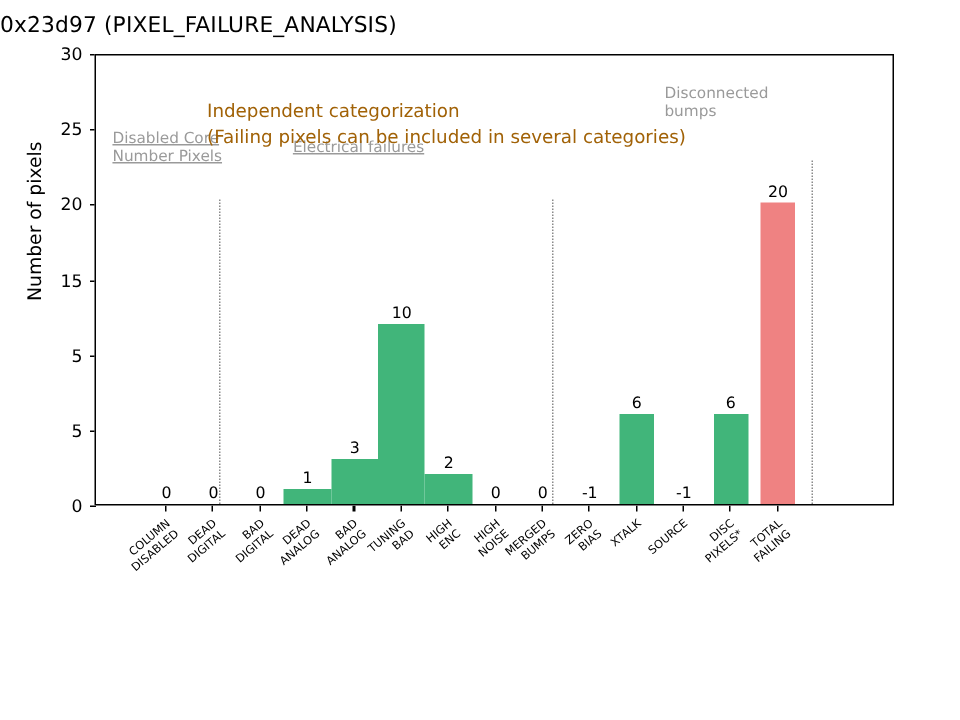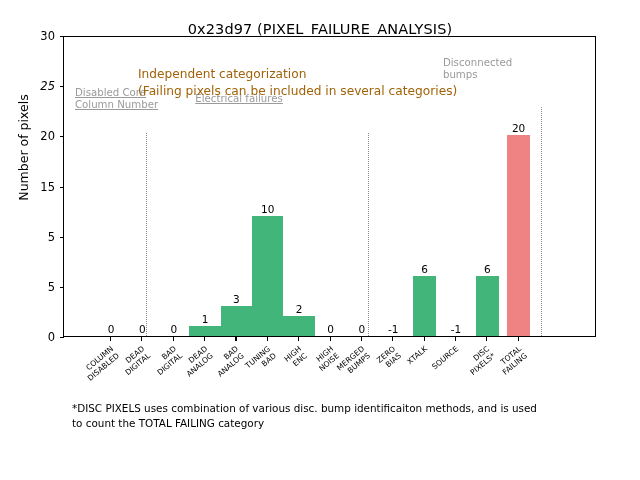--- a/index.html
+++ b/index.html
@@ -5,22 +5,22 @@
   html,body{margin:0;padding:0;}
   body{
     width:640px;height:480px;overflow:hidden;background:#ffffff;
     font-family:"DejaVu Sans","Liberation Sans",sans-serif;
     color:#000000;position:relative;
   }
   #figure{position:absolute;inset:0;}
 
   
   #chart-title{
-    position:absolute;left:0;top:9px;width:640px;text-align:center;
-    font-size:14.5px;color:#000;letter-spacing:0.1px;margin-top:12px;
+    position:absolute;left:0;top:9px;width:640px;
+    font-size:14.5px;color:#000;letter-spacing:0.1px;
   }
 
   
   #plot-frame{
     position:absolute;left:63px;top:36px;width:533px;height:301px;
     border:1.1px solid #000;box-sizing:border-box;background:#fff;
   }
   #plot-inner{position:absolute;inset:0;overflow:hidden;}
 
   
@@ -89,21 +89,21 @@
       <div class="ytick-label" style="left: 22px; width: 33px; top: 330px; right: auto;">0</div>
       <div class="ytick-mark" style="top: 337px;"></div>
       <div class="ytick-label" style="left: 22px; width: 33px; top: 279.833px; right: auto;">5</div>
       <div class="ytick-mark" style="top: 286.833px;"></div>
       <div class="ytick-label" style="left: 22px; width: 33px; top: 229.667px; right: auto;">5</div>
       <div class="ytick-mark" style="top: 236.667px;"></div>
       <div class="ytick-label" style="left: 22px; width: 33px; top: 179.5px; right: auto;">15</div>
       <div class="ytick-mark" style="top: 186.5px;"></div>
       <div class="ytick-label" style="left: 22px; width: 33px; top: 129.333px; right: auto;">20</div>
       <div class="ytick-mark" style="top: 136.333px;"></div>
-      <div class="ytick-label" style="left: 22px; width: 33px; top: 79.1667px; right: auto; font-style: italic;">25</div>
+      <div class="ytick-label" style="left: 22px; width: 33px; top: 79.1667px; right: auto;">25</div>
       <div class="ytick-mark" style="top: 86.1667px;"></div>
       <div class="ytick-label" style="left: 22px; width: 33px; top: 29px; right: auto;">30</div>
       <div class="ytick-mark" style="top: 36px;"></div>
     </div>
   <div id="xticks">
       <div class="xtick-mark" style="left: 110.029px;"></div>
       <div class="xtick-mark" style="left: 141.382px;"></div>
       <div class="xtick-mark" style="left: 172.735px;"></div>
       <div class="xtick-mark" style="left: 204.088px;"></div>
       <div class="xtick-mark" style="left: 235.441px;"></div>
@@ -144,21 +144,21 @@
           <div class="bar-value" style="top: 85.3333px; left: 434.618px; width: 40px;">20</div>
         </div>
       <div id="seps-layer">
           <div class="sep" style="left: 81.5176px; top: 96px; height: 205px;"></div>
           <div class="sep" style="left: 304.124px; top: 96px; height: 205px;"></div>
           <div class="sep" style="left: 476.565px; top: 70px; height: 231px;"></div>
         </div>
       <div id="notes-layer">
           <div class="group-note left-align" style="top: 50px; left: 10.9735px; width: 120px;">
             <span>Disabled Core</span>
-            <span>Column Number</span>
+            <span>Number Pixels</span>
           </div>
           <div class="group-note" style="top: 56px; left: 131.253px; width: 120px; text-decoration: underline;">
             <span>Electrical failures</span>
           </div>
           <div class="group-note" style="top: 20px; left: 378.941px; width: 120px;">
             <span>Disconnected</span>
             <span>bumps</span>
           </div>
         </div>
 
@@ -219,18 +219,14 @@
       <div class="xtick-label" style="left: 426.265px; top: 345px; width: 60px;">
         <span>DISC</span>
         <span>PIXELS*</span>
       </div>
       <div class="xtick-label" style="left: 457.618px; top: 345px; width: 60px;">
         <span>TOTAL</span>
         <span>FAILING</span>
       </div>
     </div>
 
-  <div id="footnote">
-    <span>*DISC PIXELS uses combination of various disc. bump identificaiton methods, and is used</span>
-    <span>to count the TOTAL FAILING category</span>
-  </div>
 
 </div>
 
 </body></html>

